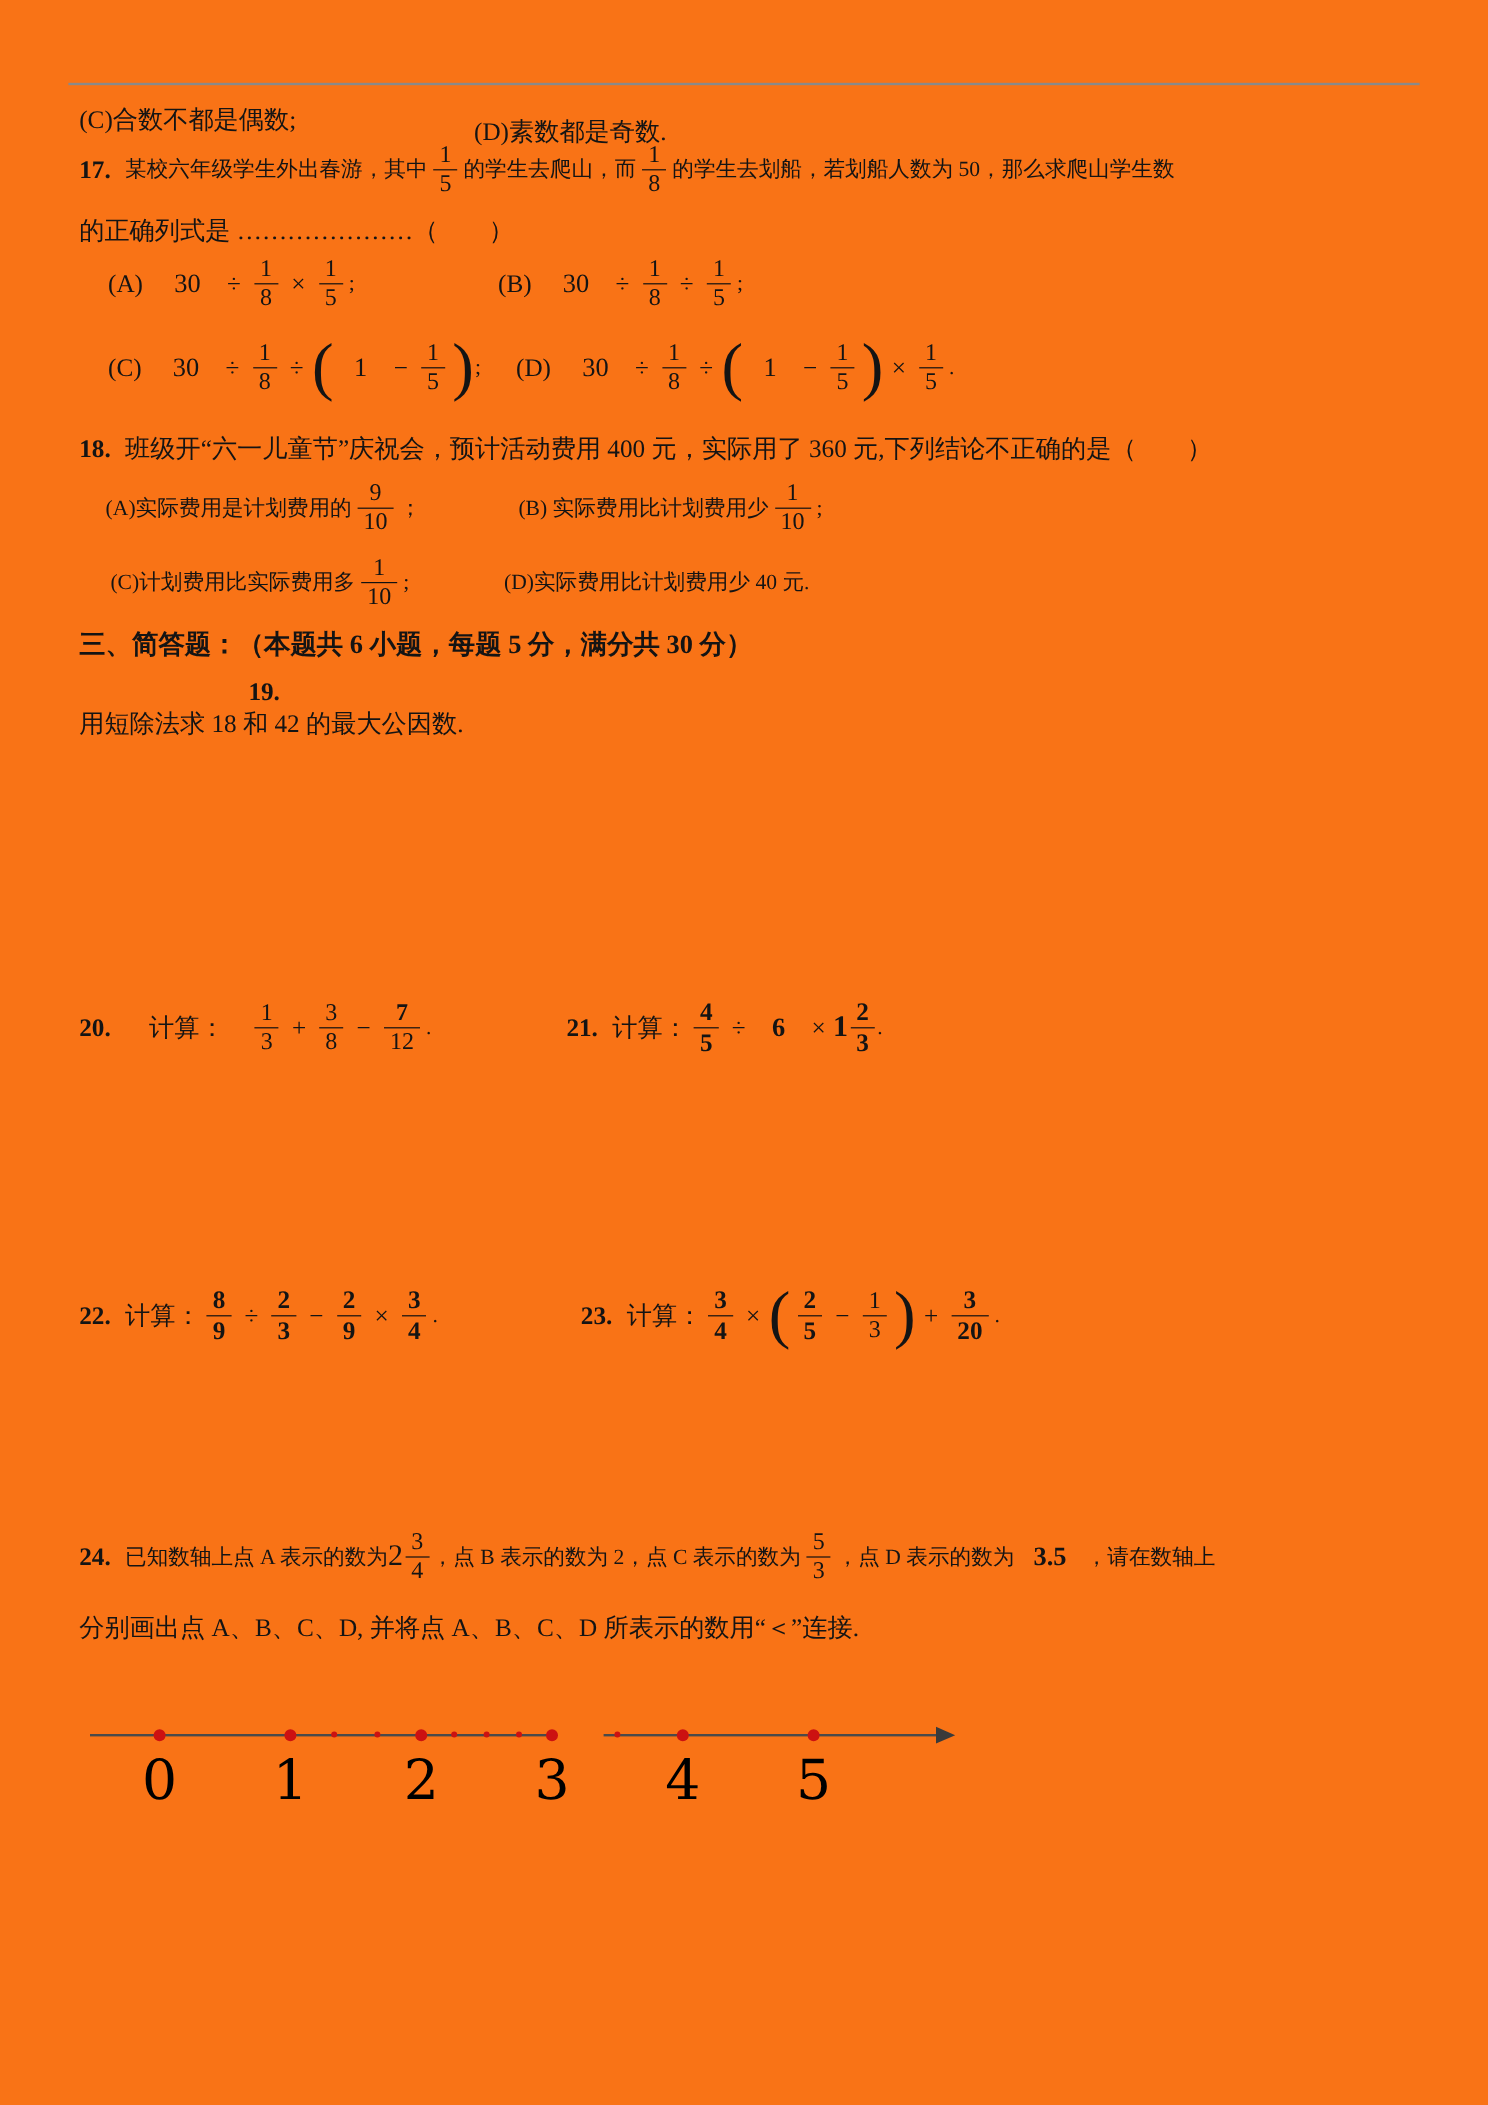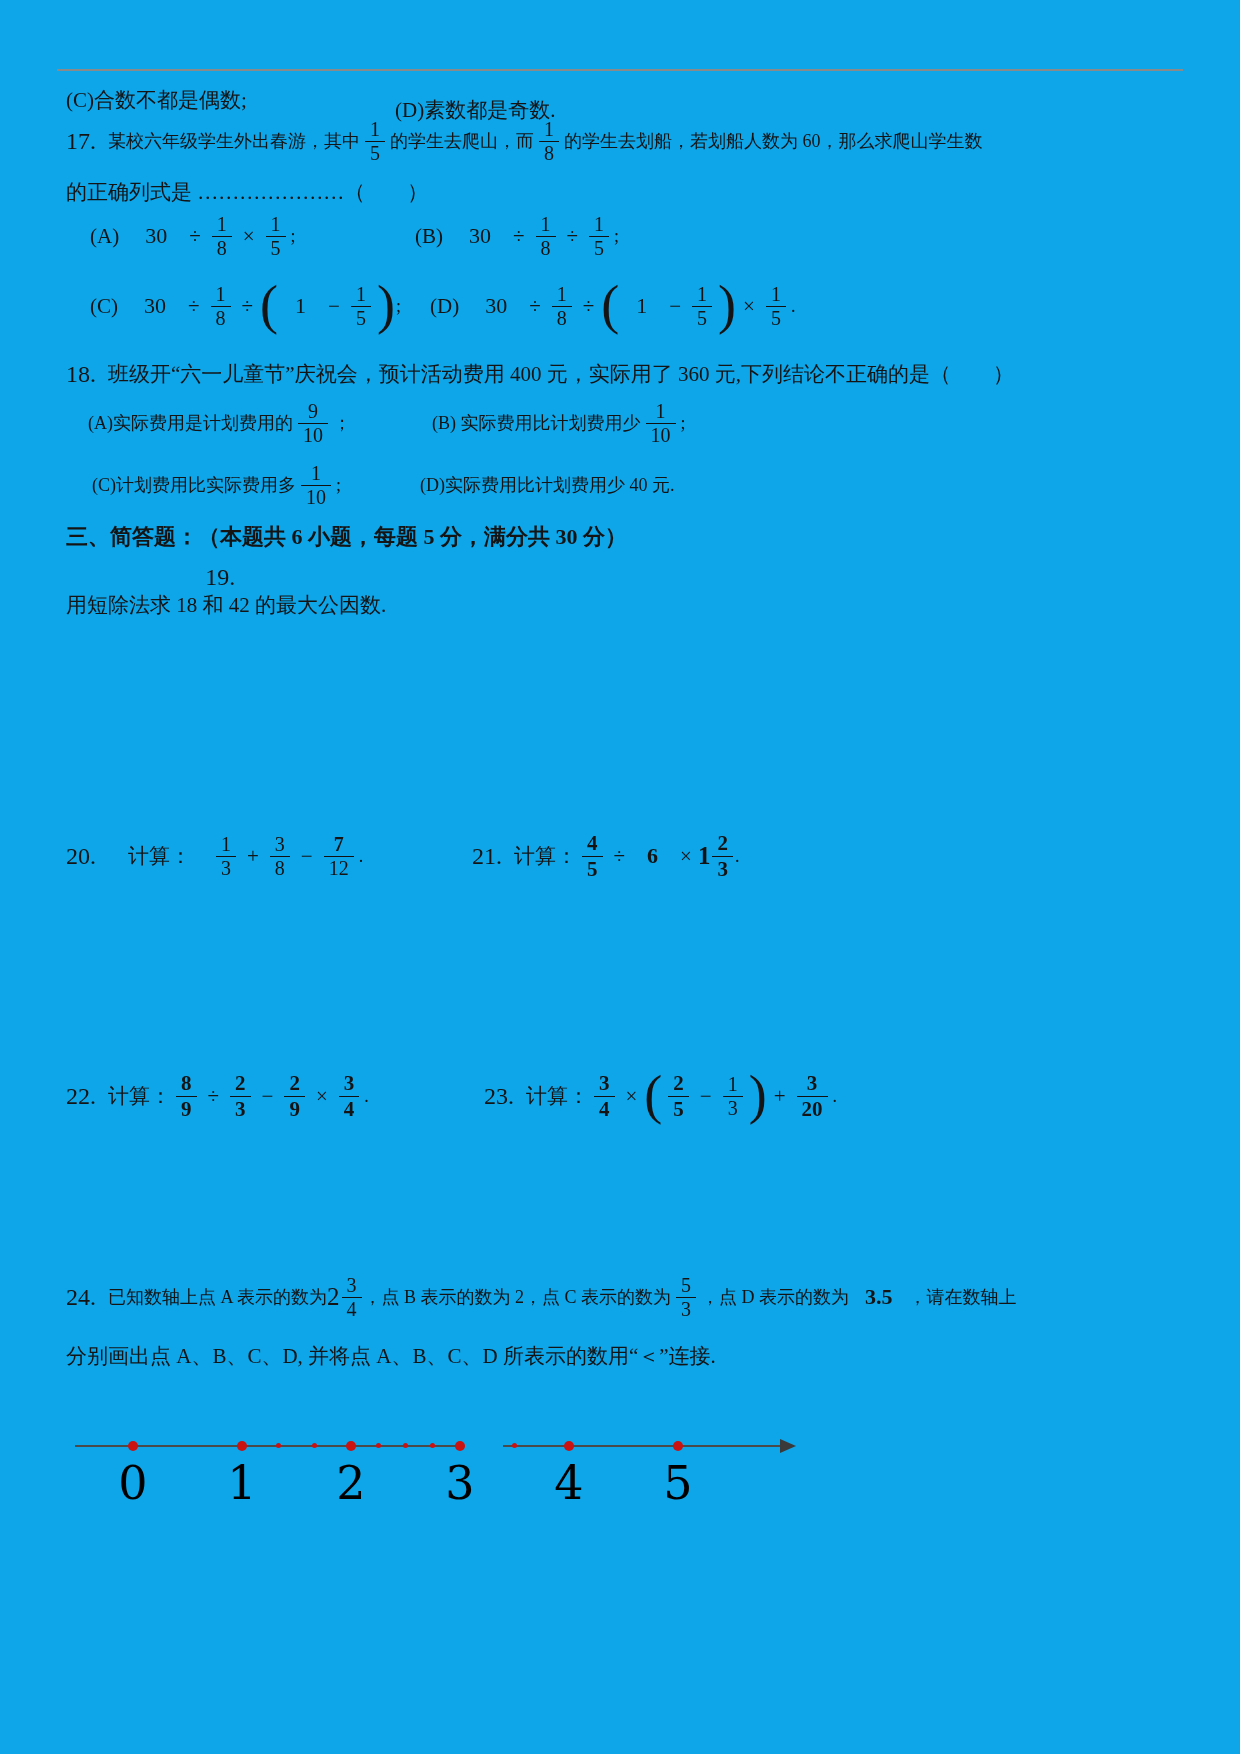--- a/index.html
+++ b/index.html
@@ -1,24 +1,24 @@
 <!DOCTYPE html>
 <html><head>
 <meta charset="utf-8">
 <style>
   html,body { margin:0; padding:0; background:#e8e8e8; }
   .page {
-    position:relative; width:1240px; height:1754px; background:#0ea5e9;
+    position:relative; width:1240px; height:1754px; background:#f97316;
     font-family:"Liberation Serif","DejaVu Serif",serif; color:#141414;
     overflow:hidden; margin:0 auto;
   }
   .abs { position:absolute; }
   .row { display:flex; align-items:center; }
   .txt { font-size:21px; }
-  .qnum { font-size:24px; font-weight:normal; margin-right:12px; white-space:pre; }
+  .qnum { font-size:21px; font-weight:bold; margin-right:12px; white-space:pre; }
   .heading { font-size:22px; font-weight:bold; }
   .opt-label { font-size:21px; margin-right:10px; white-space:pre; }
   .expr { display:inline-flex; align-items:center; }
   .seg-text { font-size:18px; white-space:pre-wrap; }
   .mnum { font-size:22px; margin:0 16px; }
   .mop  { font-size:21px; margin:0 6px; }
   .bold { font-weight:bold; }
   .frac { display:inline-flex; flex-direction:column; align-items:center;
           margin:0 5px; font-size:20px; line-height:1.05; }
   .frac.bold { font-size:21px; }
@@ -56,21 +56,21 @@
         <span class="seg-text">某校六年级学生外出春游，其中</span>
         <span class="frac">
           <span class="fnum">1</span>
           <span class="fden">5</span>
         </span>
         <span class="seg-text">的学生去爬山，而</span>
         <span class="frac">
           <span class="fnum">1</span>
           <span class="fden">8</span>
         </span>
-        <span class="seg-text">的学生去划船，若划船人数为 60，那么求爬山学生数</span>
+        <span class="seg-text">的学生去划船，若划船人数为 50，那么求爬山学生数</span>
       </span>
   </div>
   <div class="abs txt" style="left:66px; top:178px;">的正确列式是 …………………（　　）</div>
 
   <div class="abs row" style="left:90px; top:206px; height:60px;">
     <span class="opt-label">(A)</span>
     <span class="expr">
         <span class="mnum">30</span>
         <span class="mop">÷</span>
         <span class="frac">

